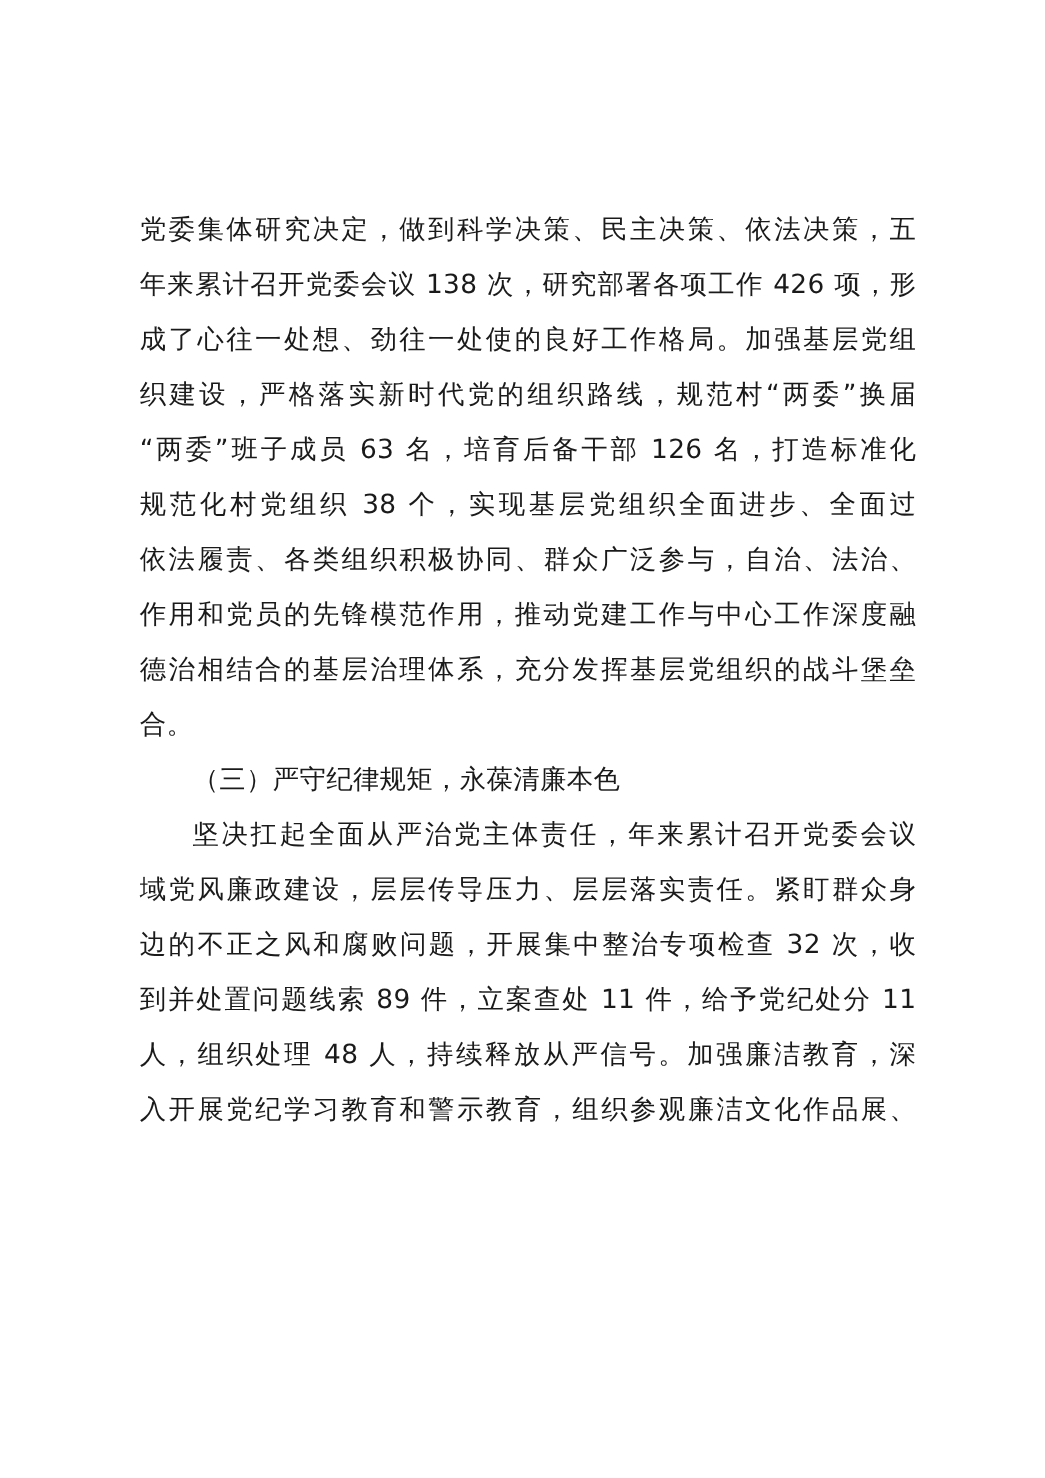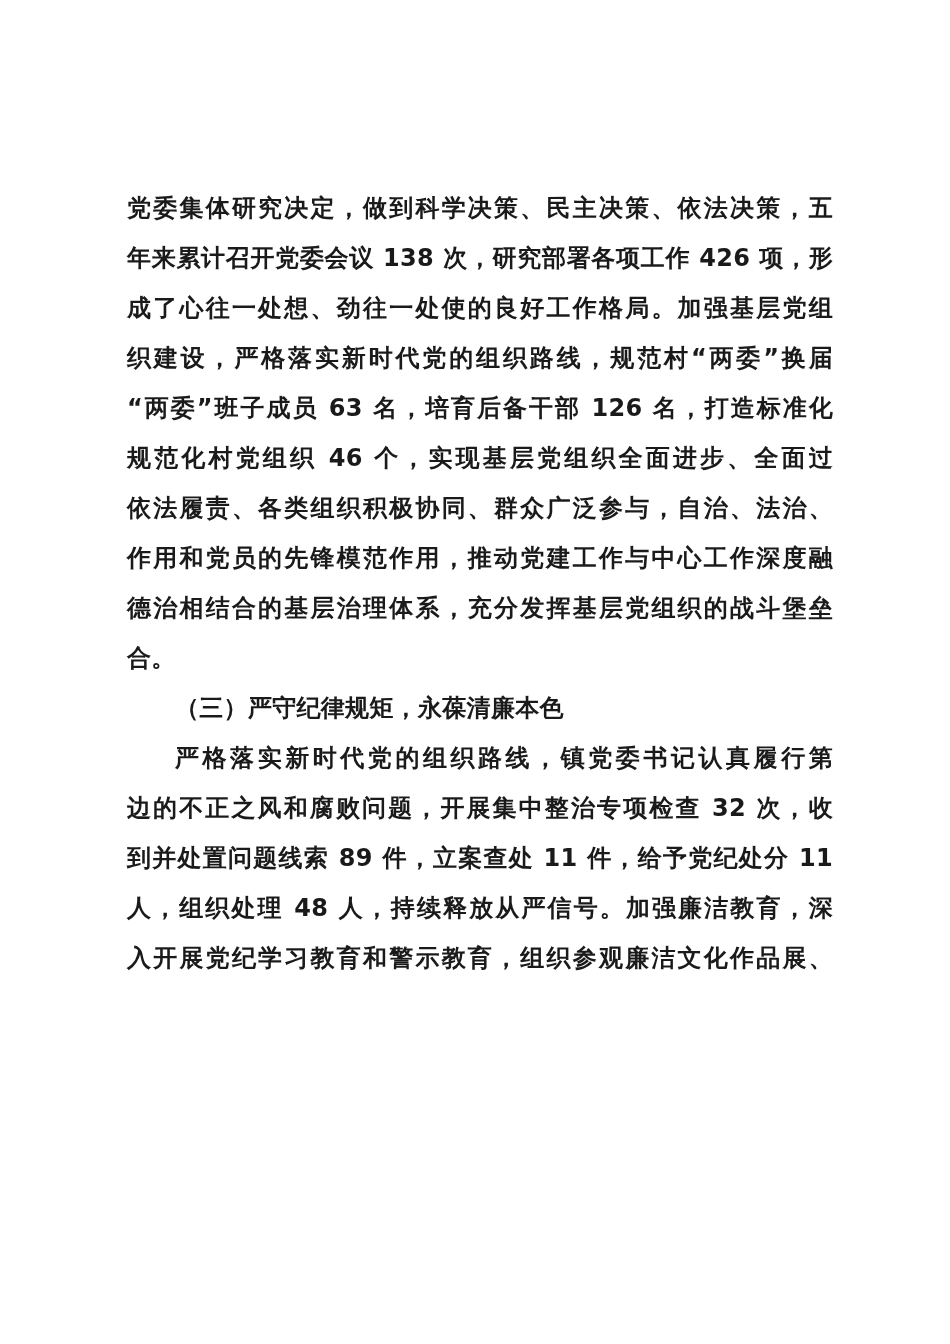--- a/index.html
+++ b/index.html
@@ -21,21 +21,20 @@
       top: 0;
       width: 950px;
       height: 1344px;
       background: #ffffff;
     }
     .content {
       position: absolute;
       left: 127px;
       top: 183px;
       width: 706px;
-      font-weight: bold;
     }
     .line {
       height: 50px;
       line-height: 50px;
       font-size: 24px;
       white-space: nowrap;
       letter-spacing: 0.3px;
     }
     .line.justify {
       text-align: justify;
@@ -50,31 +49,32 @@
 
 <div class="page">
   <div class="content">
 
     <div>
       <div class="line justify">党委集体研究决定，做到科学决策、民主决策、依法决策，五</div>
       <div class="line justify">年来累计召开党委会议 138 次，研究部署各项工作 426 项，形</div>
       <div class="line justify">成了心往一处想、劲往一处使的良好工作格局。加强基层党组</div>
       <div class="line justify">织建设，严格落实新时代党的组织路线，规范村“两委”换届</div>
       <div class="line justify">“两委”班子成员 63 名，培育后备干部 126 名，打造标准化</div>
-      <div class="line justify">规范化村党组织 46 个，实现基层党组织全面进步、全面过</div>
+      <div class="line justify">规范化村党组织 38 个，实现基层党组织全面进步、全面过</div>
       <div class="line justify">依法履责、各类组织积极协同、群众广泛参与，自治、法治、</div>
       <div class="line justify">作用和党员的先锋模范作用，推动党建工作与中心工作深度融</div>
       <div class="line justify">德治相结合的基层治理体系，充分发挥基层党组织的战斗堡垒</div>
       <div class="line">合。</div>
     </div>
 
     <div class="line indent">（三）严守纪律规矩，永葆清廉本色</div>
 
     <div>
-      <div class="line justify indent">严格落实新时代党的组织路线，镇党委书记认真履行第</div>
+      <div class="line justify indent">坚决扛起全面从严治党主体责任，年来累计召开党委会议</div>
+      <div class="line justify">域党风廉政建设，层层传导压力、层层落实责任。紧盯群众身</div>
       <div class="line justify">边的不正之风和腐败问题，开展集中整治专项检查 32 次，收</div>
       <div class="line justify">到并处置问题线索 89 件，立案查处 11 件，给予党纪处分 11</div>
       <div class="line justify">人，组织处理 48 人，持续释放从严信号。加强廉洁教育，深</div>
       <div class="line justify">入开展党纪学习教育和警示教育，组织参观廉洁文化作品展、</div>
     </div>
 
   </div>
 </div>
 
 </body></html>

